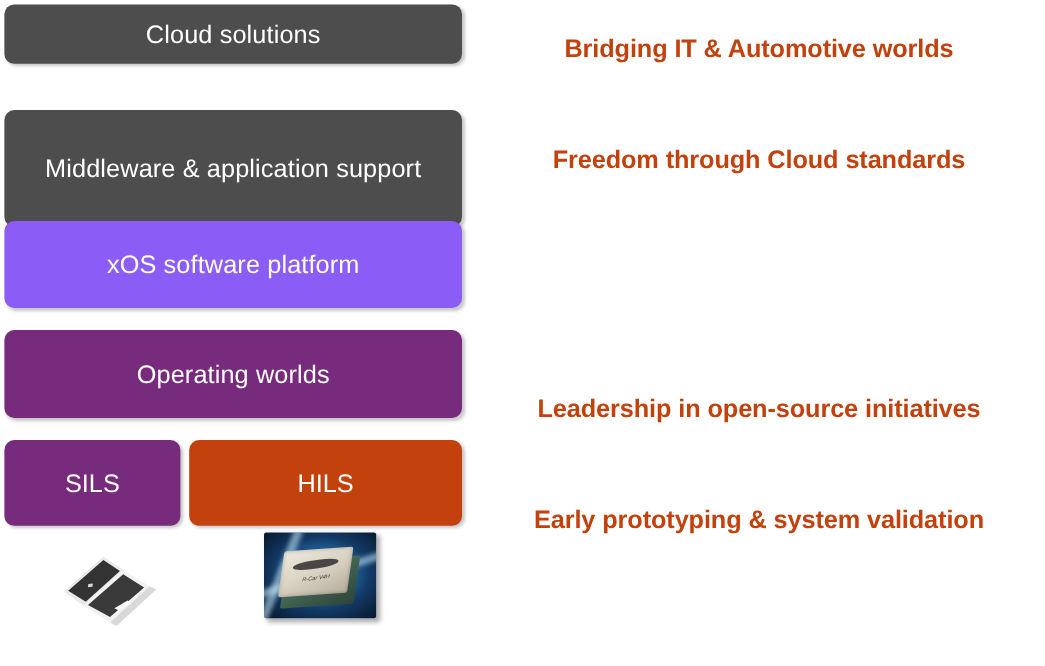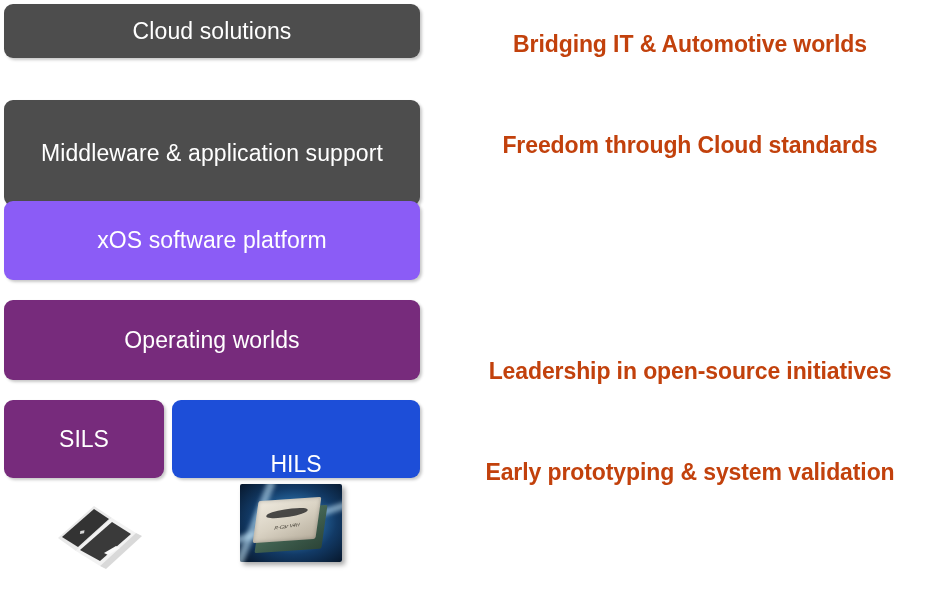--- a/index.html
+++ b/index.html
@@ -71,21 +71,21 @@
     box-sizing: border-box;
     display: flex;
     align-items: center;
     justify-content: center;
     color: #ffffff;
     font-size: 23px;
     font-weight: 400;
     box-shadow: 2px 2px 3px rgba(0,0,0,0.22);
   }
   #box-sils { left: 4px;   width: 160px; background: #772b7c; }
-  #box-hils { left: 172px; width: 248px; background: #1d4ed8; align-items: flex-end; }
+  #box-hils { left: 172px; width: 248px; background: #c2410c; }
 
   
   .captions {
     position: absolute;
     left: 430px;
     top: 0;
     width: 520px;
     height: 605px;
   }
   .caption {

